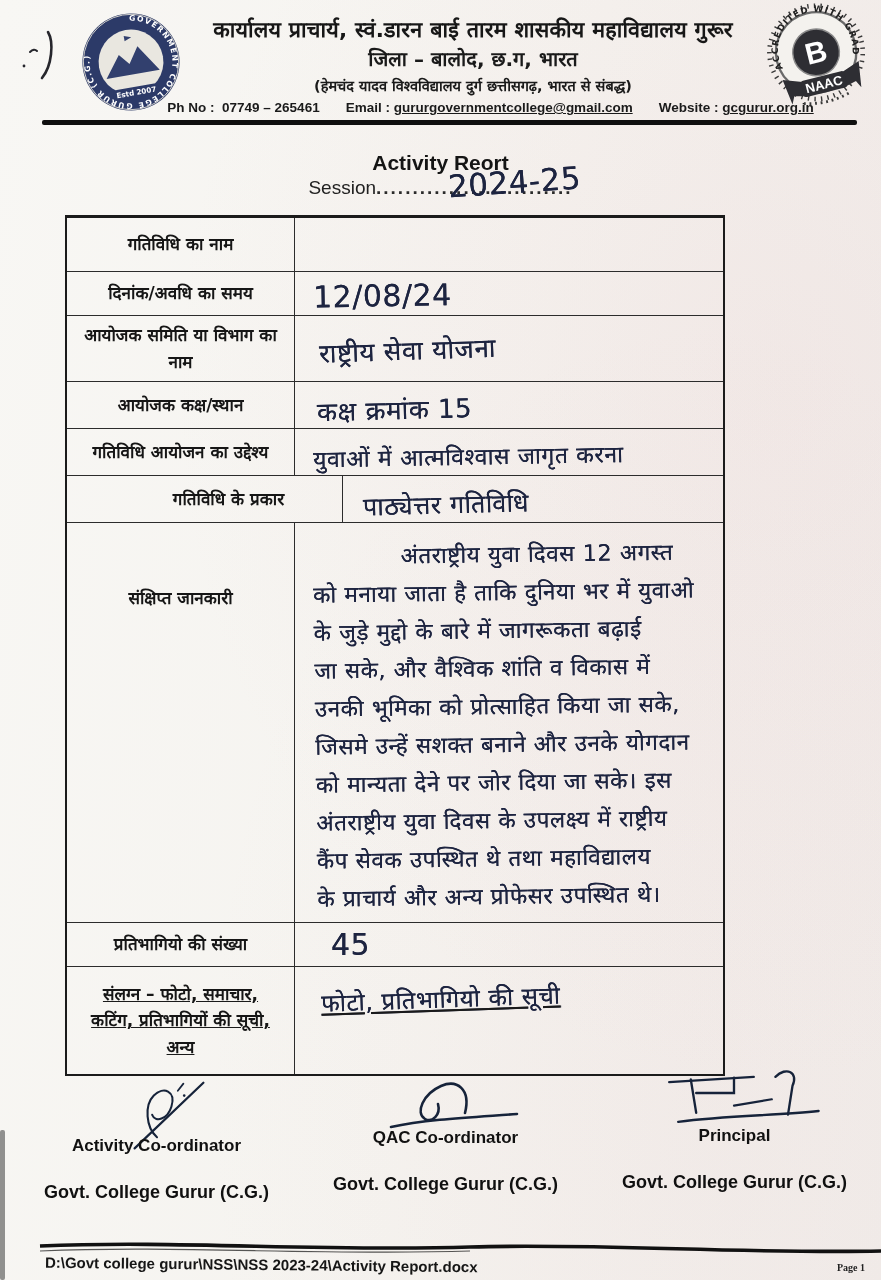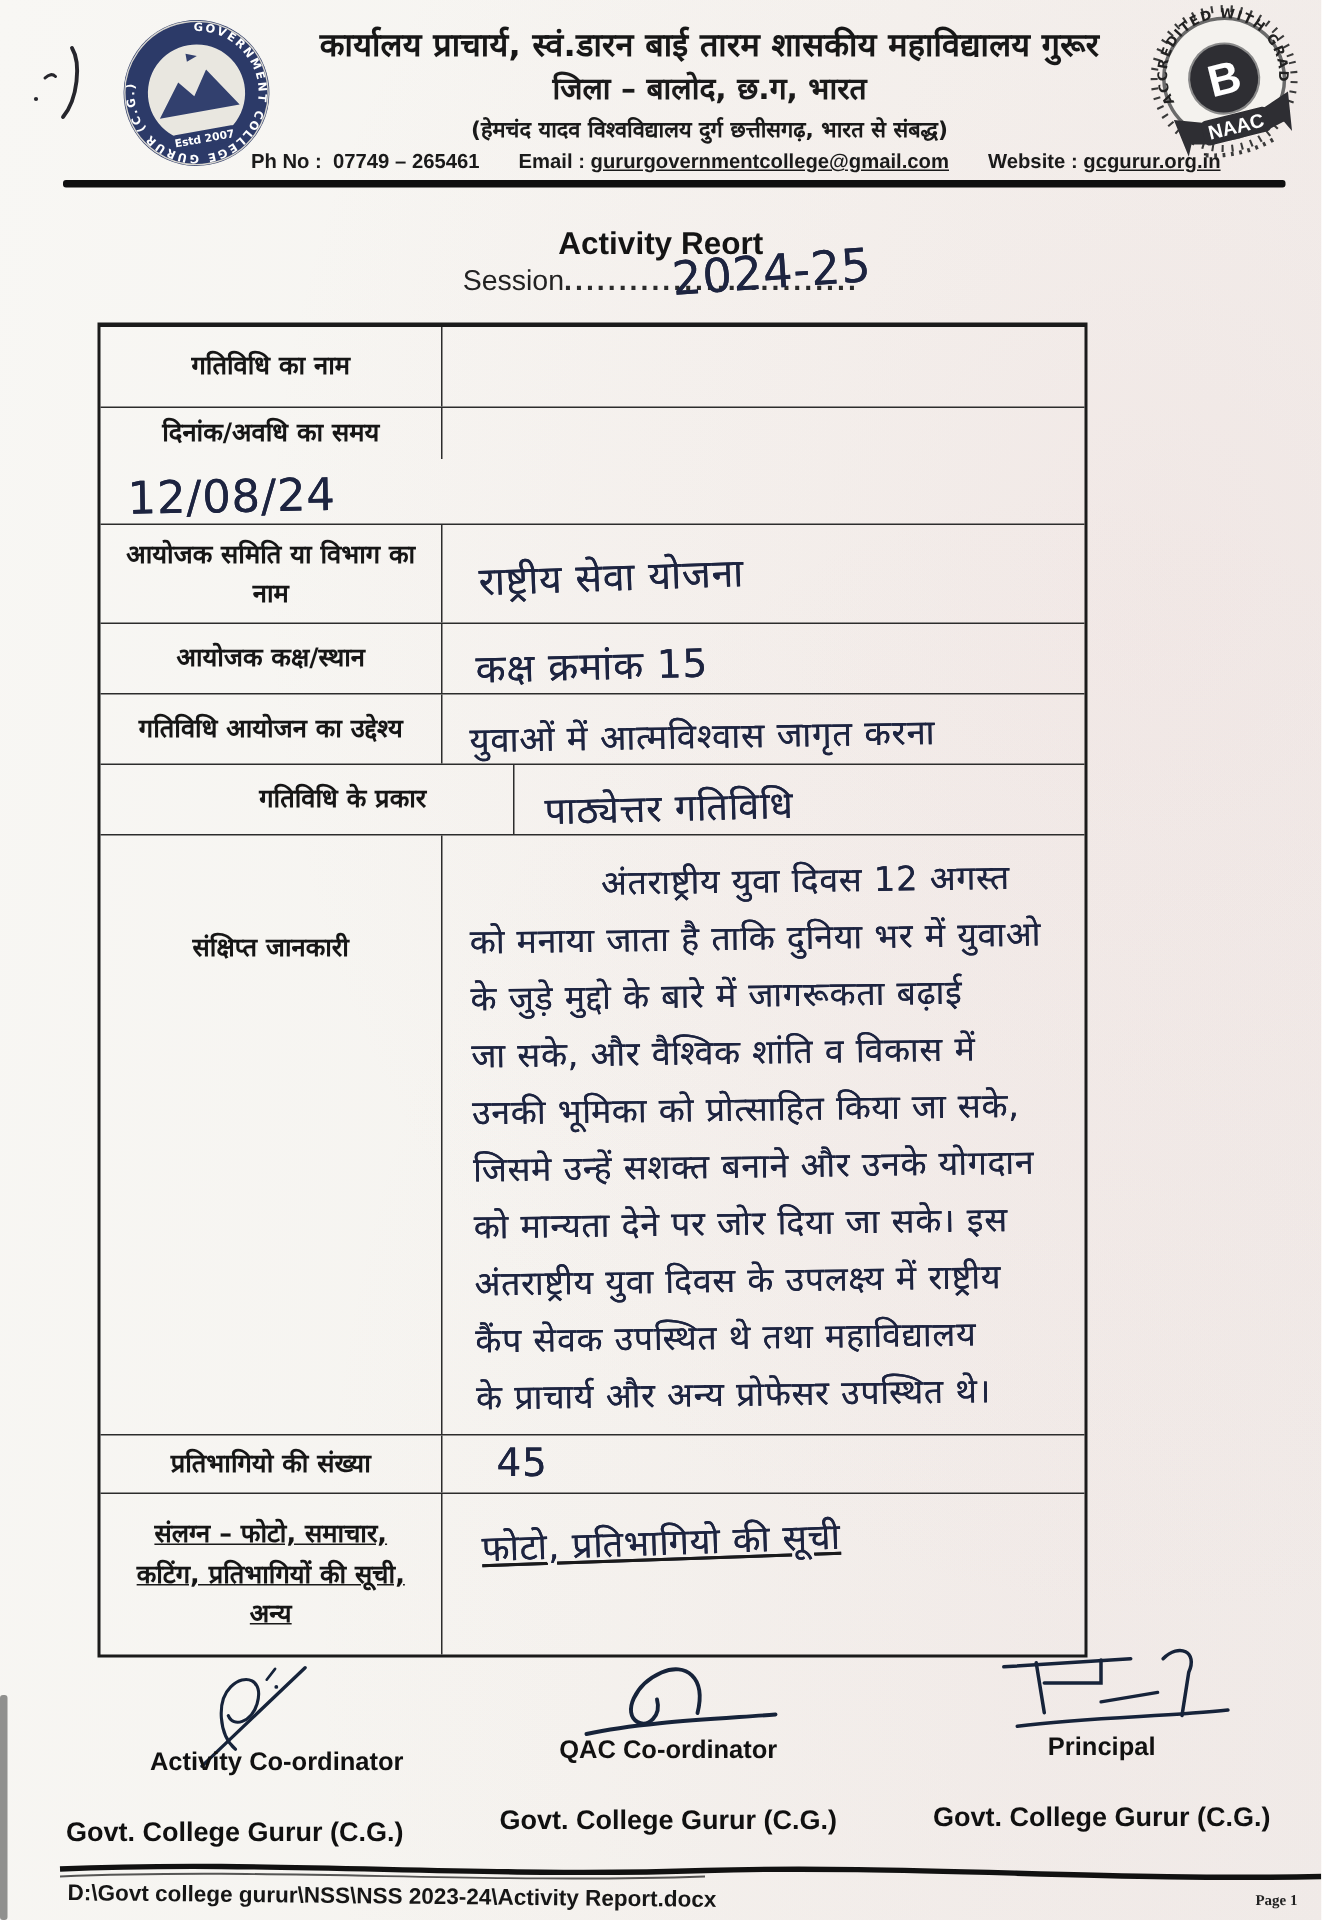--- a/index.html
+++ b/index.html
@@ -72,47 +72,47 @@
   .cell-label {
     width: 228px; flex: none;
     border-right: 1.7px solid #2c2c2c;
     display: flex; align-items: center; justify-content: center;
     text-align: center;
     font-size: 17px; font-weight: 600; color: #161616;
     padding: 4px 12px; line-height: 1.55;
   }
   .cell-value { flex: 1 1 auto; position: relative; padding: 4px 10px; overflow: visible; }
   .r1 { min-height: 53px; }
-  .r2 { min-height: 41px; flex-direction: column; }
+  .r2 { min-height: 41px; }
   .r3 { min-height: 66px; }
   .r4 { min-height: 41px; }
   .r5 { min-height: 44px; }
   .r6 { min-height: 46px; padding-left: 48px; }
   .r7 { min-height: 400px; }
   .r7 .cell-label { align-items: flex-start; padding-top: 62px; }
   .r8 { min-height: 39px; }
   .r9 { min-height: 108px; text-decoration: underline; }
   .hw-v1 { font-size: 24px; white-space: nowrap; transform: rotate(-.6deg); margin-top: 6px; }
   .hw-v2 { font-size: 30px; transform: rotate(-1deg); margin-left: 8px; }
   .hw-v3 { font-size: 26px; transform: rotate(-2deg); margin: 8px 0 0 14px; }
   .hw-v4 { font-size: 26px; transform: rotate(-1.5deg); margin: 2px 0 0 12px; }
   .hw-v5 { font-size: 23px; transform: rotate(-1deg); margin: 6px 0 0 8px; }
   .hw-v6 { font-size: 25px; transform: rotate(-1.5deg); margin: 4px 0 0 10px; }
-  .hw-v8 { font-size: 26px; margin-left: 26px; }
+  .hw-v8 { font-size: 30px; margin-left: 26px; }
   .hw-v9 { font-size: 24px; transform: rotate(-2deg); margin: 8px 0 0 16px; }
   .brief-lines { padding: 8px 4px 0 10px; transform: rotate(-.8deg); }
   .brief-lines div { font-size: 22.5px; line-height: 38px; white-space: nowrap; }
   .brief-lines div:first-child { padding-left: 88px; }
   
   .sig-section {
     display: flex; justify-content: space-between;
     margin: 6px 34px 0 44px;
   }
   .sig-block { position: relative; text-align: center; }
-  .sig-block.left { text-align: right; }
+  .sig-block.left { text-align: center; }
   .sig-svg { display:block; height: 72px; margin-bottom: -14px; }
   .sig1-svg { width: 170px; margin-left: 40px; margin-top: -4px; }
   .sig2-svg { width: 160px; margin: -10px auto -16px; }
   .sig3-svg { width: 200px; margin: -16px auto -12px; }
   .sig-role {
     font-family: "Liberation Sans", sans-serif;
     font-size: 17px; font-weight: 700; color:#111;
   }
   .sig-org {
     font-family: "Liberation Sans", sans-serif;

